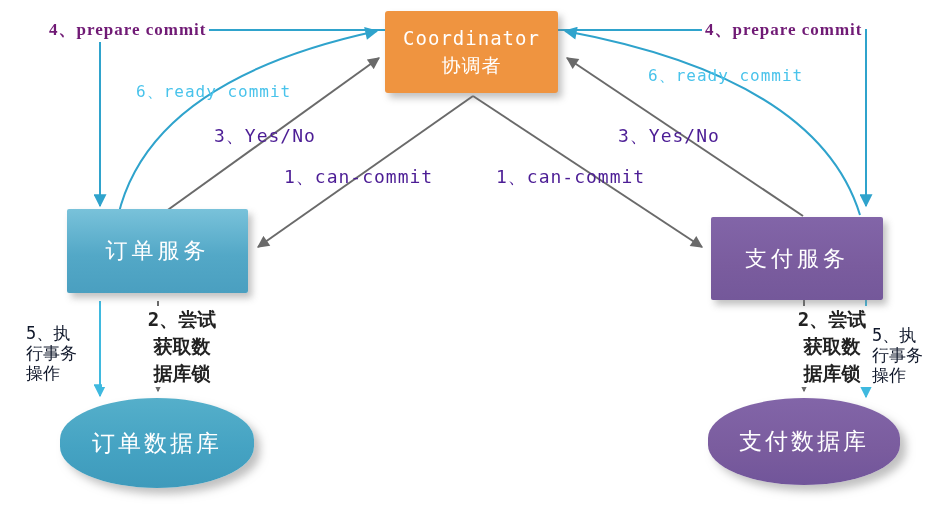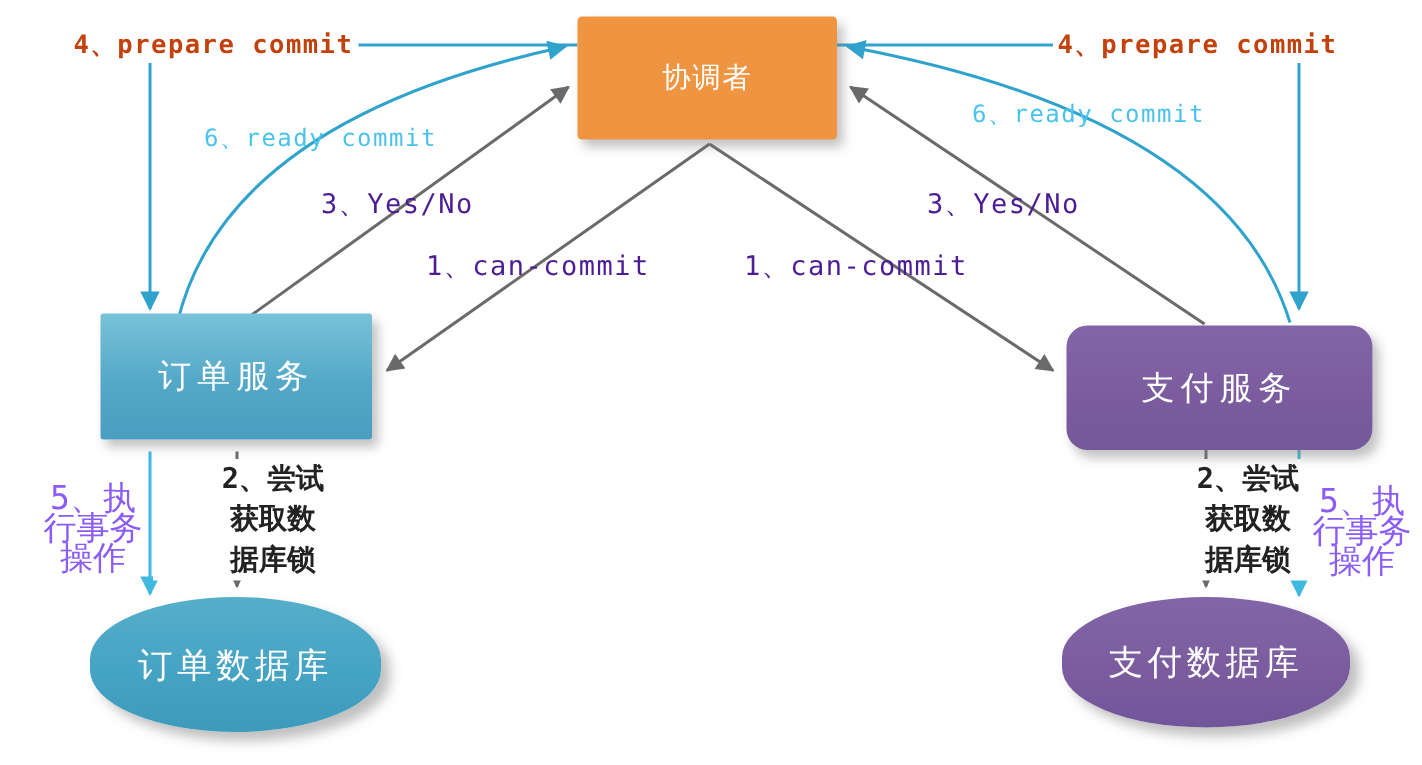--- a/index.html
+++ b/index.html
@@ -18,42 +18,42 @@
     flex-direction:column;font-size:19px;line-height:27px;letter-spacing:1px;
     font-family:"DejaVu Sans Mono","DejaVu Sans",monospace;
   }
   .svc-left{
     left:67px;top:209px;width:181px;height:84px;
     background:linear-gradient(180deg,#79c2da 0%,#53a8c7 55%,#4a9fc0 100%);
     border-radius:2px;box-shadow:4px 5px 7px rgba(120,120,120,.45);
     font-size:22px;letter-spacing:4px;
   }
   .svc-right{
-    left:711px;top:217px;width:204px;height:83px;
+    left:711px;top:217px;width:172px;height:83px;
     background:linear-gradient(180deg,#8265a8 0%,#7a5c9e 60%,#74589a 100%);
-    border-radius:14px;box-shadow:4px 5px 7px rgba(120,120,120,.45);
+    border-radius:2px;box-shadow:4px 5px 7px rgba(120,120,120,.45);
     font-size:22px;letter-spacing:4px;
   }
   .db{border-radius:50%/46%;font-size:23px;letter-spacing:3px;
       box-shadow:6px 6px 8px rgba(130,130,130,.5);}
   .db-left{left:60px;top:398px;width:194px;height:90px;
       background:linear-gradient(180deg,#55afca 0%,#45a3c3 55%,#3e9abb 100%);}
   .db-right{left:708px;top:398px;width:192px;height:87px;
       background:linear-gradient(180deg,#8265a8 0%,#7a5c9e 60%,#71559a 100%);align-items:center;}
 
   
   .lbl{position:absolute;white-space:pre-line;
        font-family:"DejaVu Sans Mono","DejaVu Sans",monospace;}
-  .lbl-prepare{font-size:17px;font-weight:bold;color:#c2410c;background:#ffffff;
-       padding:1px 3px;letter-spacing:1px;}
+  .lbl-prepare{font-size:17px;font-weight:bold;color:#701a75;background:#ffffff;
+       padding:1px 3px;letter-spacing:1px;font-family:Liberation Serif, serif;}
   .lbl-ready{font-size:16px;color:#49C3EB;letter-spacing:1px;}
   .lbl-dark{font-size:18px;color:#4c1d95;letter-spacing:1px;}
   .lbl-lock{font-size:19px;color:#222222;background:#ffffff;text-align:center;
        line-height:27px;font-weight:bold;width:96px;padding-left:32px;}
-  .lbl-exec{font-size:22px;color:#8b5cf6;text-align:center;line-height:20px;width:72px;}
+  .lbl-exec{font-size:17px;color:#0f172a;line-height:20px;width:72px;}
   .watermark{position:absolute;right:6px;top:473px;font-size:21px;letter-spacing:1px;
        color:rgba(199,199,199,.95);}
 </style>
 </head>
 <body>
 
 <div class="stage">
 
   <svg class="wires" viewBox="0 0 948 510" xmlns="http://www.w3.org/2000/svg">
     <defs>
@@ -107,20 +107,21 @@
 据库锁</span>
 
   <span class="lbl lbl-exec" style="left:26px;top:323px;">5、执
 行事务
 操作</span>
   <span class="lbl lbl-exec" style="left:872px;top:325px;">5、执
 行事务
 操作</span>
 
   <div class="node coordinator">
+    <div>Coordinator</div>
     <div>协调者</div>
   </div>
 
   <div class="node svc-left">
     <span>订单服务</span>
   </div>
 
   <div class="node svc-right">
     <span>支付服务</span>
   </div>

